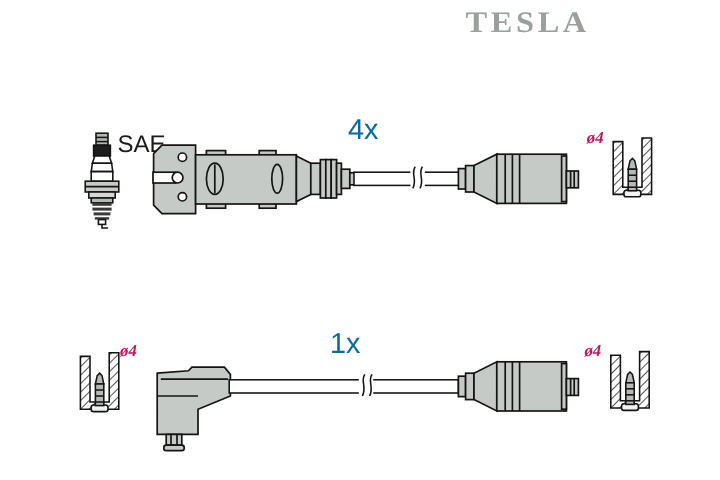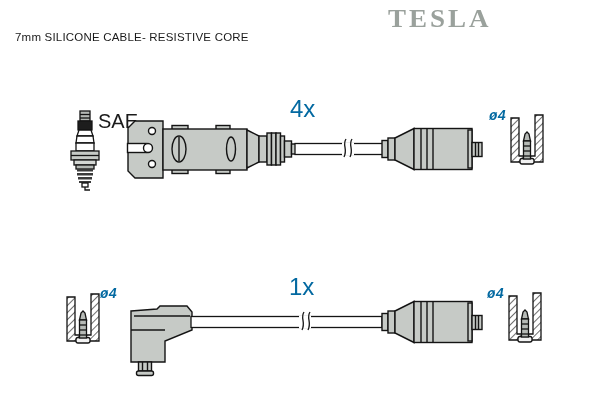--- a/index.html
+++ b/index.html
@@ -5,37 +5,36 @@
   html,body{margin:0;padding:0;}
   #page{position:relative;width:600px;height:400px;background:#ffffff;overflow:hidden;
         font-family:"Liberation Sans",sans-serif;color:#161616;}
   .abs{position:absolute;}
   .part-number{left:14px;top:4px;font-size:27px;font-weight:bold;letter-spacing:.5px;color:#121212;}
   .subtitle{left:15px;top:31px;font-size:11.5px;letter-spacing:.2px;color:#1a1a1a;}
   .brand{left:388px;top:5px;font-size:27px;font-weight:bold;letter-spacing:3px;
          color:#9aa19c;font-family:"Liberation Serif",serif;transform:scaleY(.92);transform-origin:top left;}
   .qty{font-size:24px;color:#0369a1;}
   .small-label{font-size:20px;color:#1a1a1a;}
-  .dia{font-size:14px;font-style:italic;font-weight:bold;font-family:Liberation Mono, monospace;color:#0369a1;}
+  .dia{font-size:14px;font-style:italic;font-weight:bold;font-family:Liberation Serif, serif;color:#be185d;}
   svg{position:absolute;overflow:visible;}
 </style>
 </head>
 <body>
 
 <div id="page">
 
-  <div class="abs subtitle">7mm SILICONE CABLE- RESISTIVE CORE</div>
   <div class="abs brand">TESLA</div>
 
   <div class="abs small-label" style="left:98px;top:110px;">SAE</div>
   <div class="abs qty" style="left:290px;top:95px;">4x</div>
   <div class="abs dia" style="left:489px;top:108px;">ø4</div>
 
   <div class="abs dia" style="left:100px;top:286px;">ø4</div>
-  <div class="abs qty" style="left:289px;top:273px;">1x</div>
+  <div class="abs qty" style="left:275px;top:273px;">1x</div>
   <div class="abs dia" style="left:487px;top:286px;">ø4</div>
 
   <svg style="left:55px;top:93px;" width="490" height="104" viewBox="55 93 490 104">
     <defs>
       <pattern id="h1" width="5" height="5" patternUnits="userSpaceOnUse" patternTransform="rotate(45)">
         <rect width="5" height="5" fill="#ffffff"></rect>
         <line x1="0" y1="0" x2="0" y2="5" stroke="#4a4a4a" stroke-width="1.6"></line>
       </pattern>
     </defs>
 

